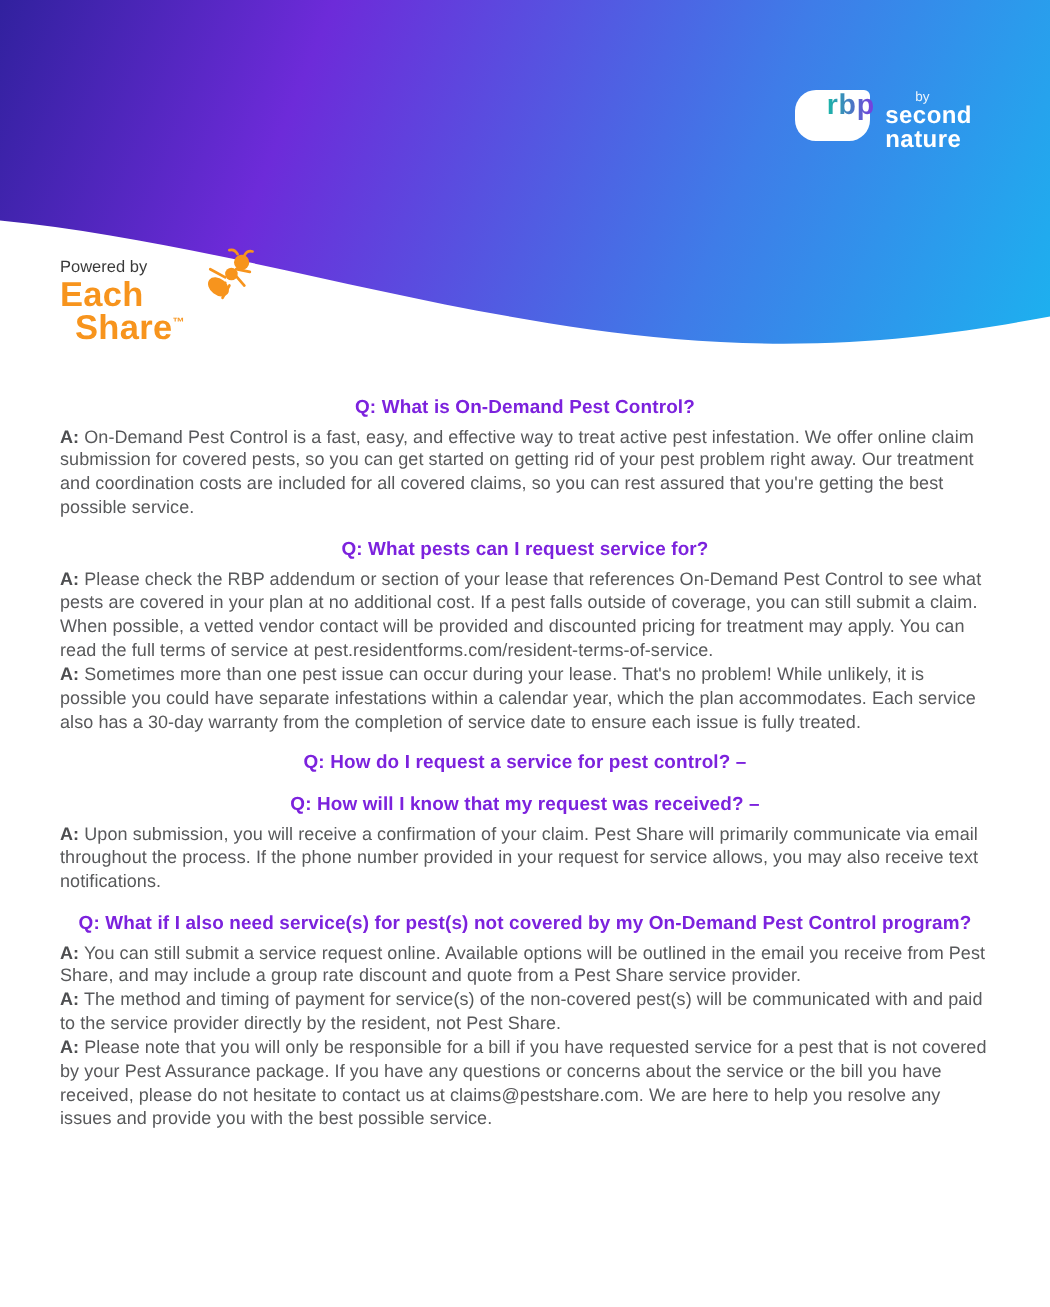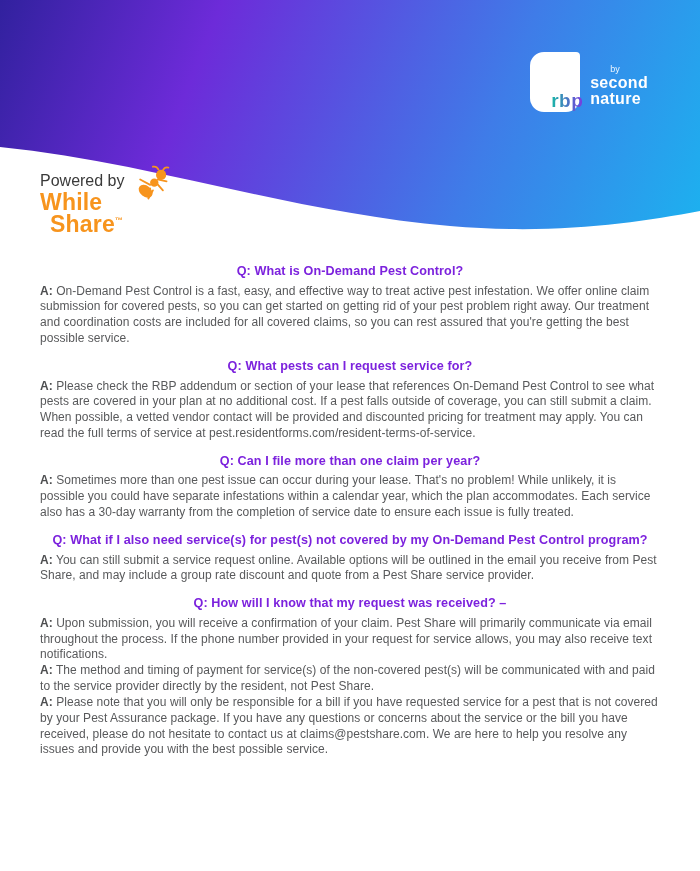--- a/index.html
+++ b/index.html
@@ -19,37 +19,37 @@
     position:relative;width:700px;height:240px;
     background:linear-gradient(112deg,var(--g1) 0%,var(--g2) 28%,var(--g3) 68%,var(--g4) 100%);
     overflow:hidden;
   }
   .hero-wave{position:absolute;left:0;bottom:0;width:700px;height:106px;display:block;}
   .hero-inner{position:relative;padding:40px 0 0 40px;color:#fff;}
   .title1{font-size:27px;font-weight:500;letter-spacing:.4px;color:#fff;}
   .title2{font-size:27px;font-weight:700;letter-spacing:.4px;color:#fff;margin-top:7px;}
   .brand{position:absolute;top:52px;right:52px;display:flex;align-items:center;gap:10px;}
   .rbp-badge{
-    width:50px;height:60px;background:#fff;border-radius:14px 4px 14px 14px;
-    display:flex;align-items:flex-end;justify-content:center;
+    width:50px;height:34px;background:#fff;border-radius:14px 4px 14px 14px;
+    display:flex;align-items:flex-start;justify-content:center;
     font-weight:700;font-size:19px;letter-spacing:.5px;
     background-clip:padding-box;
     padding-left:24px;
   }
   .rbp-text{
     background:linear-gradient(90deg,#17b8a6,#7a3be0);
     -webkit-background-clip:text;background-clip:text;color:transparent;
     font-weight:700;
   }
   .sn{color:#fff;line-height:1.0;position:relative;padding-top:8px;}
   .sn .by{font-size:9px;opacity:.9;display:block;margin-bottom:1px;margin-left:1px;padding-left:19px;}
   .sn .sn-line{display:block;font-size:16px;font-weight:600;letter-spacing:.3px;}
   
   .powered{position:absolute;left:40px;top:172px;width:160px;}
-  .powered-label{font-size:16px;color:#3a3a3a;font-weight:500;}
+  .powered-label{font-size:11px;color:#3a3a3a;font-weight:500;}
   .ps-bug{position:absolute;left:92px;top:-8px;}
   .ps-name{margin-top:2px;color:var(--orange);font-weight:700;line-height:.95;}
   .ps-line1{font-size:23px;display:block;letter-spacing:.2px;}
   .ps-line2{font-size:23px;display:block;margin-left:10px;letter-spacing:.2px;}
   .tm{font-size:8px;vertical-align:super;font-weight:700;}
   
   main{padding:12px 40px 0 40px;}
   .faq .q{
     color:var(--q-color);font-size:12.6px;font-weight:700;
     line-height:1.32;margin:11px 0 4px 0;letter-spacing:.1px;text-align:center;
@@ -94,47 +94,47 @@
         <path d="M29 6 Q27 2 23 3"></path>
       </g>
       <g fill="#f7941d">
         <ellipse cx="15" cy="30" rx="8.5" ry="6" transform="rotate(38 15 30)"></ellipse>
         <circle cx="24.5" cy="20.5" r="4.6"></circle>
         <circle cx="32" cy="12" r="5.6"></circle>
       </g>
     </svg>
   </span>
   <div class="ps-name">
-    <span class="ps-line1">While</span>
+    <span class="ps-line1">Each</span>
     <span class="ps-line2"><span>Share</span><span class="tm">™</span></span>
   </div>
 </div>
 
 <main id="faq-list">
     <section class="faq">
       <h3 class="q">Q: What is On-Demand Pest Control?</h3>
       <p class="a"><span class="ap">A:</span> <span>On-Demand Pest Control is a fast, easy, and effective way to treat active pest infestation. We offer online claim submission for covered pests, so you can get started on getting rid of your pest problem right away. Our treatment and coordination costs are included for all covered claims, so you can rest assured that you're getting the best possible service.</span></p>
     </section>
     <section class="faq">
       <h3 class="q">Q: What pests can I request service for?</h3>
       <p class="a"><span class="ap">A:</span> <span>Please check the RBP addendum or section of your lease that references On-Demand Pest Control to see what pests are covered in your plan at no additional cost. If a pest falls outside of coverage, you can still submit a claim. When possible, a vetted vendor contact will be provided and discounted pricing for treatment may apply. You can read the full terms of service at pest.residentforms.com/resident-terms-of-service.</span></p>
     </section>
     <section class="faq">
-      <h3 class="q">Q: Can I file more than one claim per year?</h3>
       <p class="a"><span class="ap">A:</span> <span>Sometimes more than one pest issue can occur during your lease. That's no problem! While unlikely, it is possible you could have separate infestations within a calendar year, which the plan accommodates. Each service also has a 30-day warranty from the completion of service date to ensure each issue is fully treated.</span></p>
     </section>
     <section class="faq">
+      <h3 class="q">Q: How do I request a service for pest control? –</h3>
+    </section>
+    <section class="faq">
+      <h3 class="q">Q: How will I know that my request was received? –</h3>
+      <p class="a"><span class="ap">A:</span> <span>Upon submission, you will receive a confirmation of your claim. Pest Share will primarily communicate via email throughout the process. If the phone number provided in your request for service allows, you may also receive text notifications.</span></p>
     </section>
     <section class="faq">
       <h3 class="q">Q: What if I also need service(s) for pest(s) not covered by my On-Demand Pest Control program?</h3>
       <p class="a"><span class="ap">A:</span> <span>You can still submit a service request online. Available options will be outlined in the email you receive from Pest Share, and may include a group rate discount and quote from a Pest Share service provider.</span></p>
-    </section>
-    <section class="faq">
-      <h3 class="q">Q: How will I know that my request was received? –</h3>
-      <p class="a"><span class="ap">A:</span> <span>Upon submission, you will receive a confirmation of your claim. Pest Share will primarily communicate via email throughout the process. If the phone number provided in your request for service allows, you may also receive text notifications.</span></p>
     </section>
     <section class="faq">
       <p class="a"><span class="ap">A:</span> <span>The method and timing of payment for service(s) of the non-covered pest(s) will be communicated with and paid to the service provider directly by the resident, not Pest Share.</span></p>
     </section>
     <section class="faq">
       <p class="a"><span class="ap">A:</span> <span>Please note that you will only be responsible for a bill if you have requested service for a pest that is not covered by your Pest Assurance package. If you have any questions or concerns about the service or the bill you have received, please do not hesitate to contact us at claims@pestshare.com. We are here to help you resolve any issues and provide you with the best possible service.</span></p>
     </section>
   </main>
 
 </body></html>

